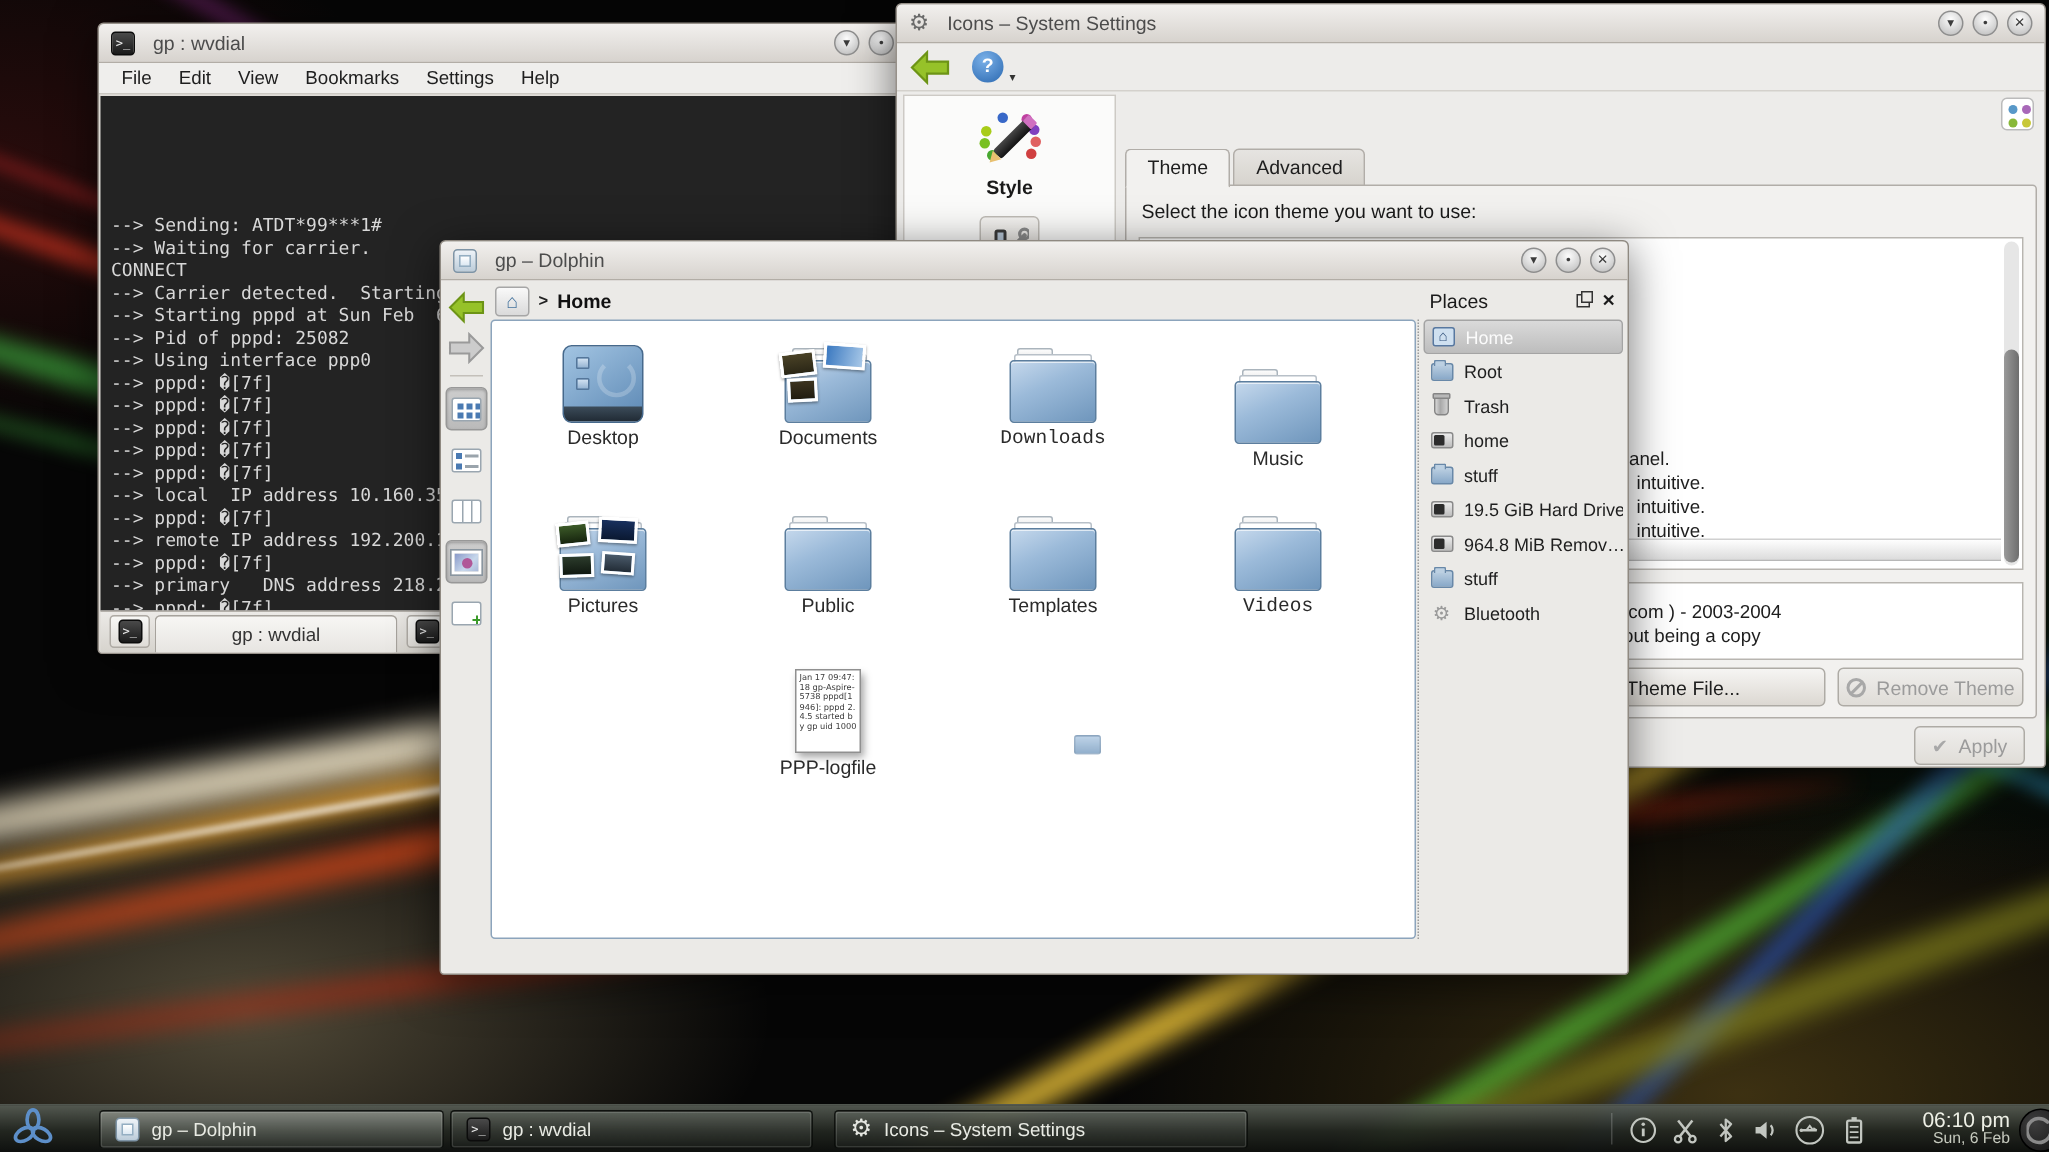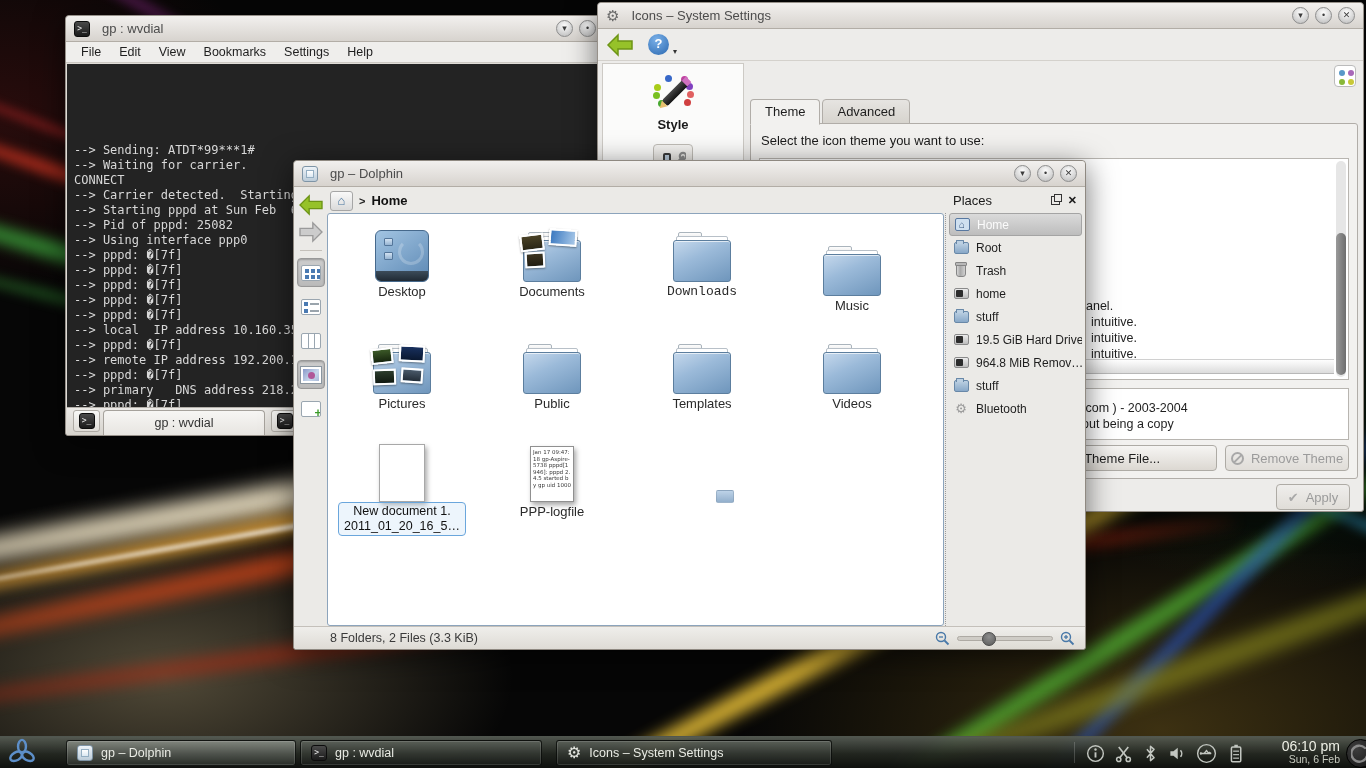--- a/index.html
+++ b/index.html
@@ -434,40 +434,31 @@
     <div class="fcell" style="left:309px;top:120px;">
       <div class="icon-slot">
           <div class="ficon">
         <div class="f-tab"></div>
             <div class="f-paper"></div>
             <div class="f-body"></div>
       </div>
         </div>
       <div class="flabel">Templates</div>
     </div>
-    <div class="fcell" style="left:459px;top:120px;">
+    <div class="fcell" style="left:459px;top:120px;font-family:Liberation Mono, monospace;">
       <div class="icon-slot">
           <div class="ficon">
         <div class="f-tab"></div>
             <div class="f-paper"></div>
             <div class="f-body"></div>
       </div>
         </div>
       <div class="flabel">Videos</div>
     </div>
 
-    <div class="fcell" style="left:9px;top:226px;">
-      <div class="icon-slot" style="height:62px;">
-          <div class="page"></div>
-        </div>
-      <div class="sel-label">
-        <div>New document 1.</div>
-        <div>2011_01_20_16_5…</div>
-      </div>
-    </div>
     <div class="fcell" style="left:159px;top:226px;">
       <div class="icon-slot" style="height:62px;">
         <div class="page txt">Jan 17 09:47:18 gp-Aspire-5738 pppd[1946]: pppd 2.4.5 started by gp uid 1000</div>
       </div>
       <div class="flabel">PPP-logfile</div>
     </div>
     <div class="ghost"></div>
   </div>
 
   <div class="splitter"></div>
@@ -522,39 +513,20 @@
       <span>stuff</span>
     </div>
     <div class="place">
       <span class="pic">
           <span class="pi-gear">⚙</span>
         </span>
       <span>Bluetooth</span>
     </div>
   </div>
 
-  <div class="dstatus">
-    <span>8 Folders, 2 Files (3.3 KiB)</span>
-    <div class="zoomctl">
-      <svg width="15" height="15" viewBox="0 0 15 15">
-        <circle cx="6" cy="6" r="4.5" fill="none" stroke="#4878a8" stroke-width="1.4"></circle>
-        <line x1="9.5" y1="9.5" x2="13.5" y2="13.5" stroke="#4878a8" stroke-width="1.8"></line>
-        <line x1="4" y1="6" x2="8" y2="6" stroke="#4878a8" stroke-width="1.3"></line>
-      </svg>
-      <div class="zslider">
-        <div class="zthumb"></div>
-      </div>
-      <svg width="15" height="15" viewBox="0 0 15 15">
-        <circle cx="6" cy="6" r="4.5" fill="none" stroke="#4878a8" stroke-width="1.4"></circle>
-        <line x1="9.5" y1="9.5" x2="13.5" y2="13.5" stroke="#4878a8" stroke-width="1.8"></line>
-        <line x1="4" y1="6" x2="8" y2="6" stroke="#4878a8" stroke-width="1.3"></line>
-        <line x1="6" y1="4" x2="6" y2="8" stroke="#4878a8" stroke-width="1.3"></line>
-      </svg>
-    </div>
-  </div>
 </div>
 
 <div id="taskbar">
   <div class="launcher">
     <svg width="30" height="30" viewBox="0 0 32 32">
       <g fill="none" stroke="#5d8fc9" stroke-width="2.6">
         <ellipse cx="16" cy="9" rx="4.2" ry="7" transform="rotate(0 16 16)"></ellipse>
         <ellipse cx="16" cy="9" rx="4.2" ry="7" transform="rotate(120 16 16)"></ellipse>
         <ellipse cx="16" cy="9" rx="4.2" ry="7" transform="rotate(240 16 16)"></ellipse>
       </g>

